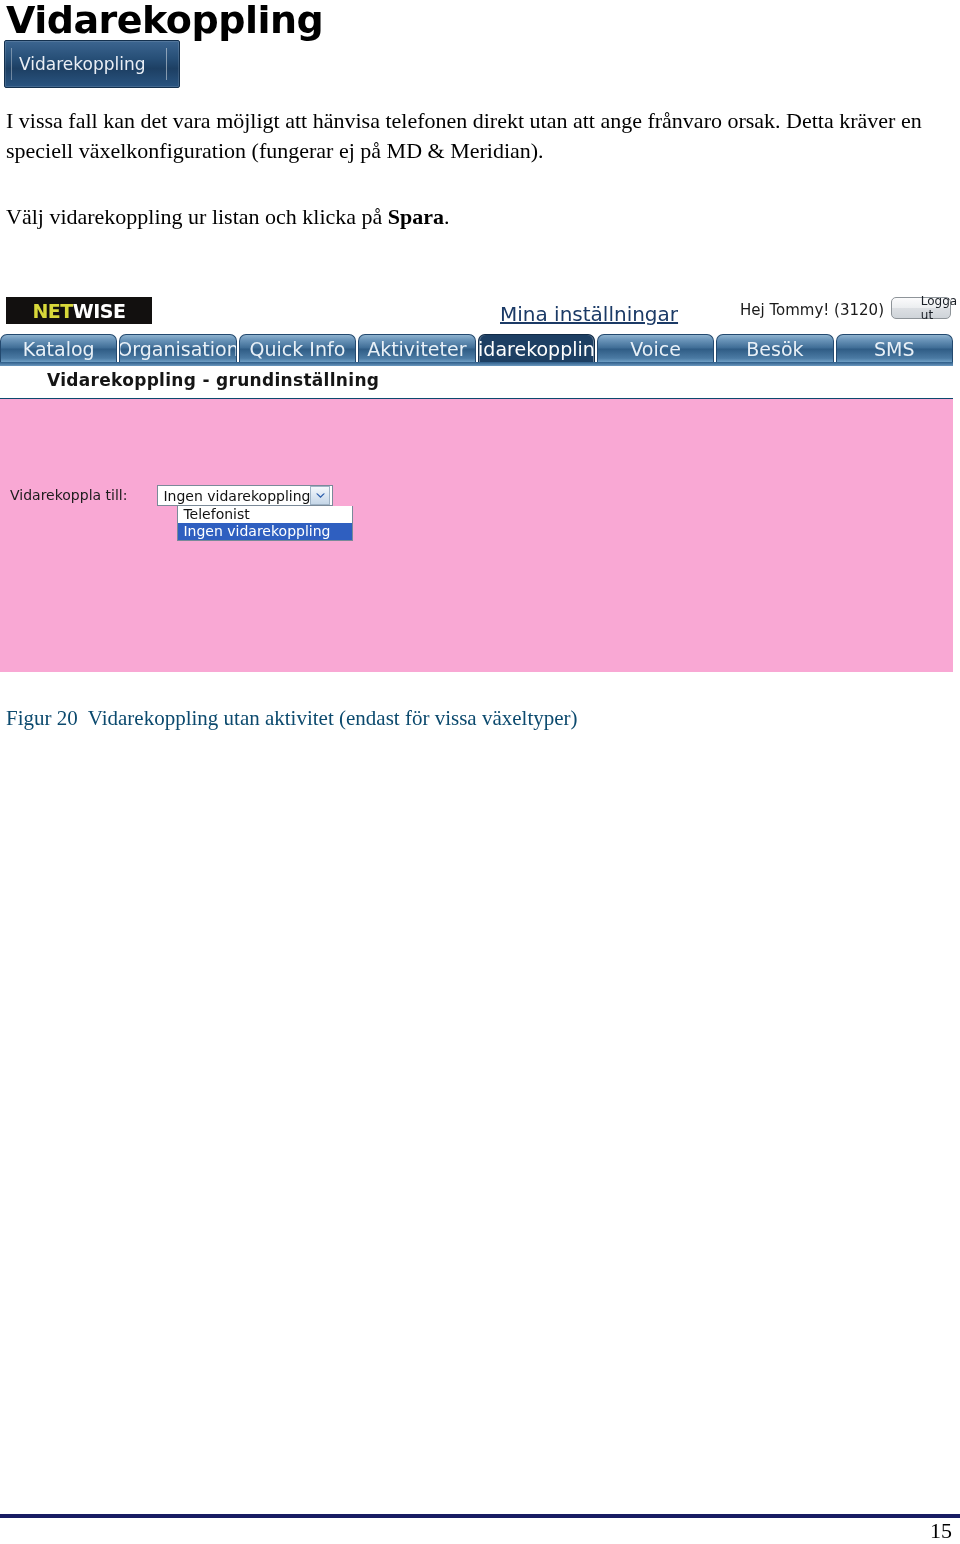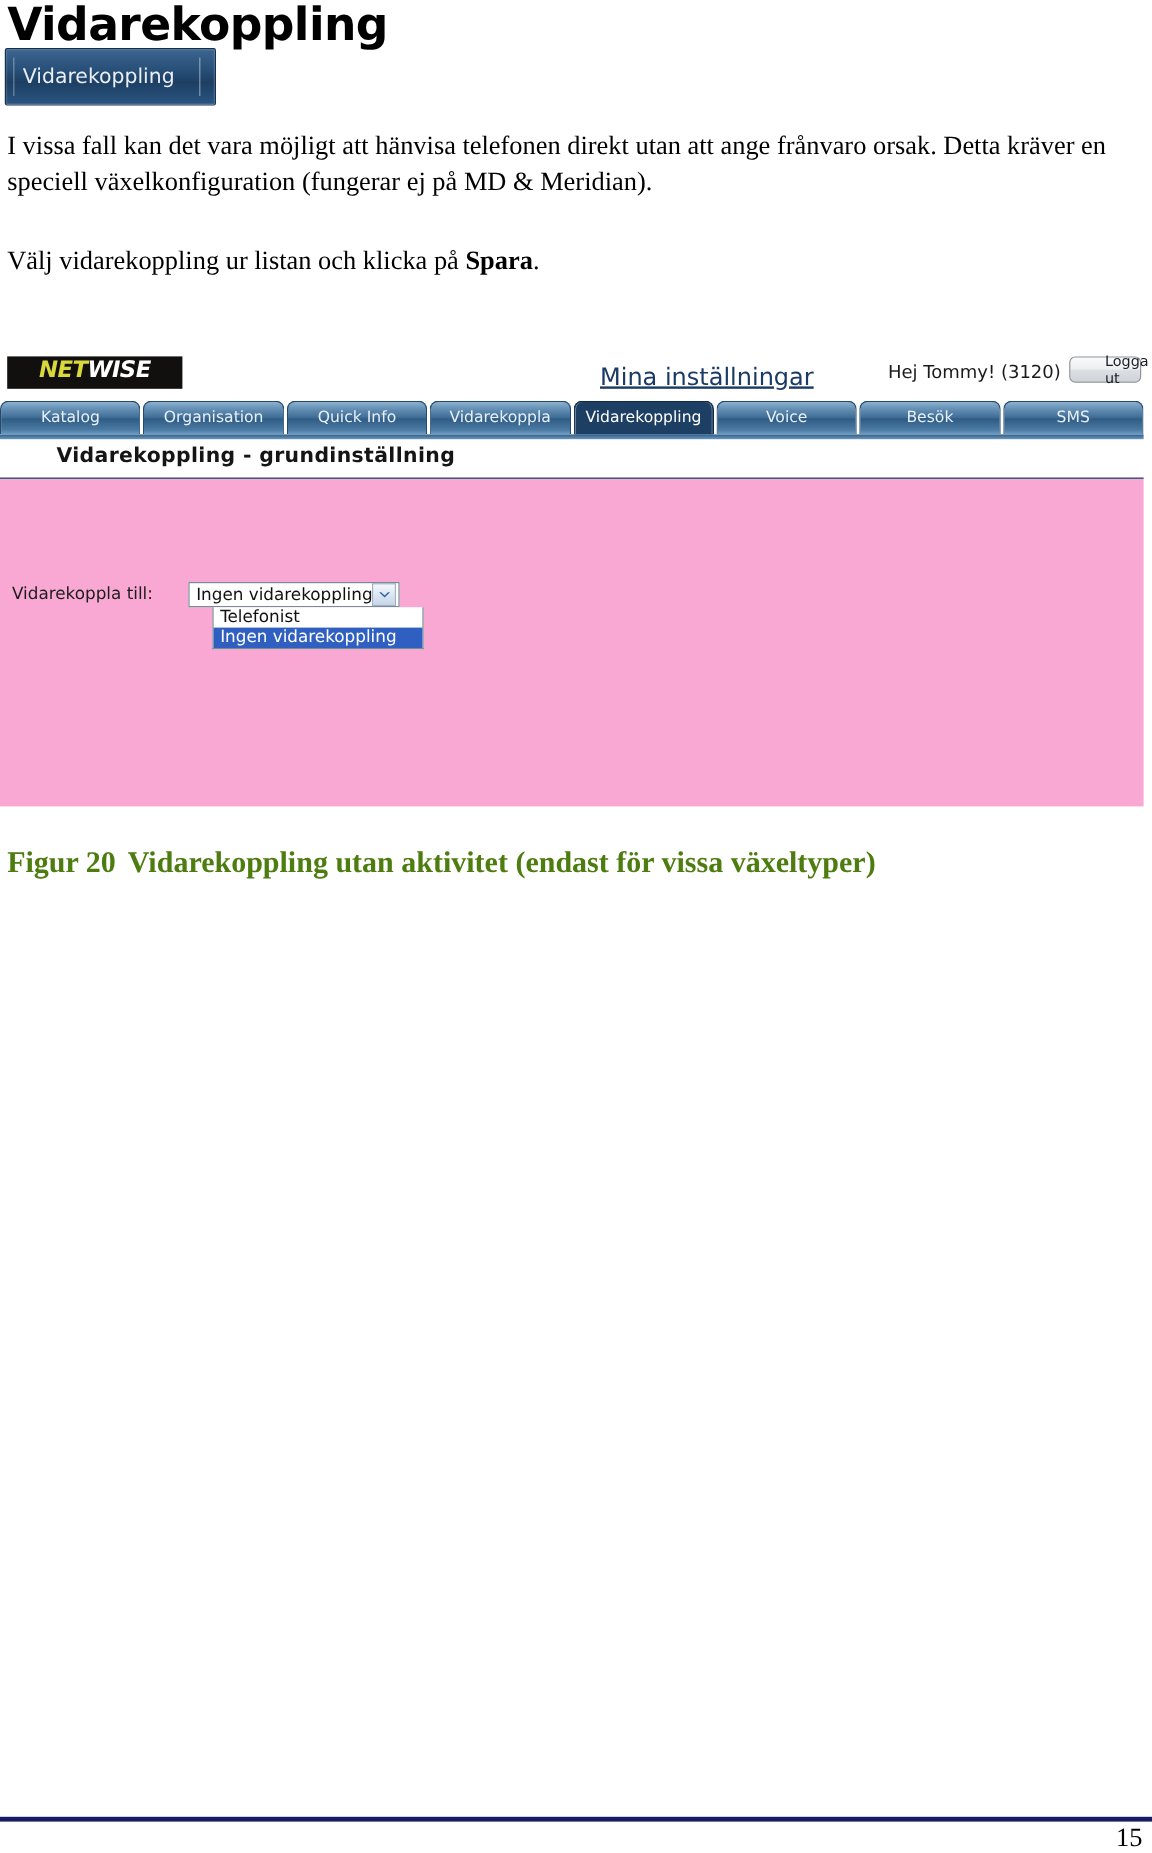--- a/index.html
+++ b/index.html
@@ -93,23 +93,23 @@
     background: #ffffff;
   }
   .logo {
     position: absolute;
     left: 6px;
     top: 9px;
     width: 146px;
     height: 27px;
     background: #12100f;
     display: flex;
+    align-items: center;
     justify-content: center;
     font-family: "DejaVu Sans", sans-serif;
-    font-style: italic;
     font-weight: bold;
     font-size: 19px;
     letter-spacing: -0.5px;
   }
   .logo .net { color: #d8d83a; }
   .logo .wise { color: #ffffff; }
 
   .settings-link {
     position: absolute;
     left: 500px;
@@ -167,21 +167,21 @@
     box-sizing: border-box;
     margin-right: 2px;
     border-radius: 7px 7px 0 0;
     background: linear-gradient(to bottom, #8fb3cf 0%, #6d97bb 16%, #3f6d96 48%, #2f5c85 52%, #4b7aa3 86%, #6e9ec4 100%);
     border: 1px solid #23496f;
     border-bottom: none;
     display: flex;
     align-items: center;
     justify-content: center;
     font-family: "DejaVu Sans", sans-serif;
-    font-size: 13px;
+    font-size: 19px;
     color: #e8f0f7;
     cursor: pointer;
     white-space: nowrap;
     overflow: hidden;
   }
   .tab:last-child { margin-right: 0; }
   .tab.active {
     background: #1d3f63;
     border: 1px solid #102a46;
     border-bottom: none;
@@ -347,23 +347,23 @@
     color: #b3bbc1;
     border-color: #bfc5c9;
     cursor: default;
   }
 
   
   .figure-caption {
     position: absolute;
     left: 6px;
     top: 706px;
-    font-size: 25px;
-    font-weight: bold;
-    color: #4d7c0f;
+    font-size: 21px;
+    font-weight: normal;
+    color: #0c4a6e;
     white-space: nowrap;
   }
   .figure-caption .gap { display: inline-block; width: 10px; }
 
   
   .footer-rule {
     position: absolute;
     left: 0px;
     top: 1514px;
     width: 960px;
@@ -402,21 +402,21 @@
     </div>
     <div class="settings-link">Mina inställningar</div>
     <div class="greeting">Hej Tommy! (3120)</div>
     <div class="logout-btn">Logga ut</div>
   </div>
 
   <div class="tabbar" id="tabbar">
       <div class="tab">Katalog</div>
       <div class="tab">Organisation</div>
       <div class="tab">Quick Info</div>
-      <div class="tab">Vidarekoppla</div>
+      <div class="tab">Aktiviteter</div>
       <div class="tab active">Vidarekoppling</div>
       <div class="tab">Voice</div>
       <div class="tab">Besök</div>
       <div class="tab">SMS</div>
     </div>
   <div class="tabbar-underline"></div>
 
   <div class="page-heading">Vidarekoppling - grundinställning</div>
 
   <div class="panel">

